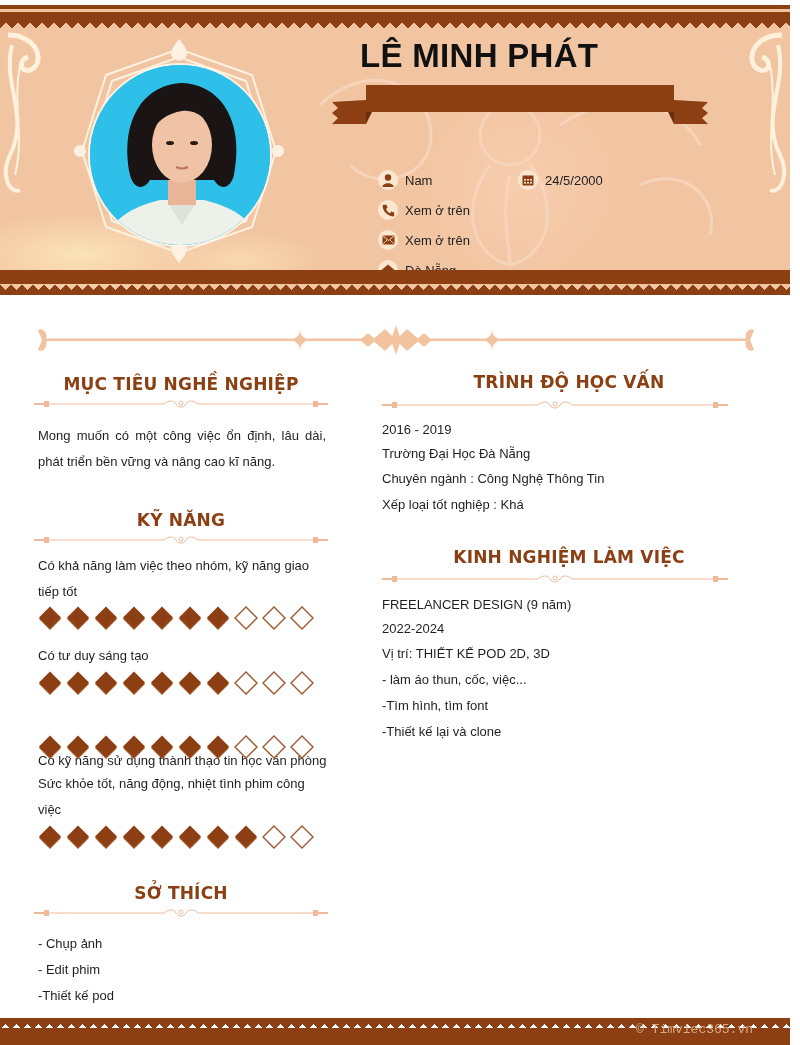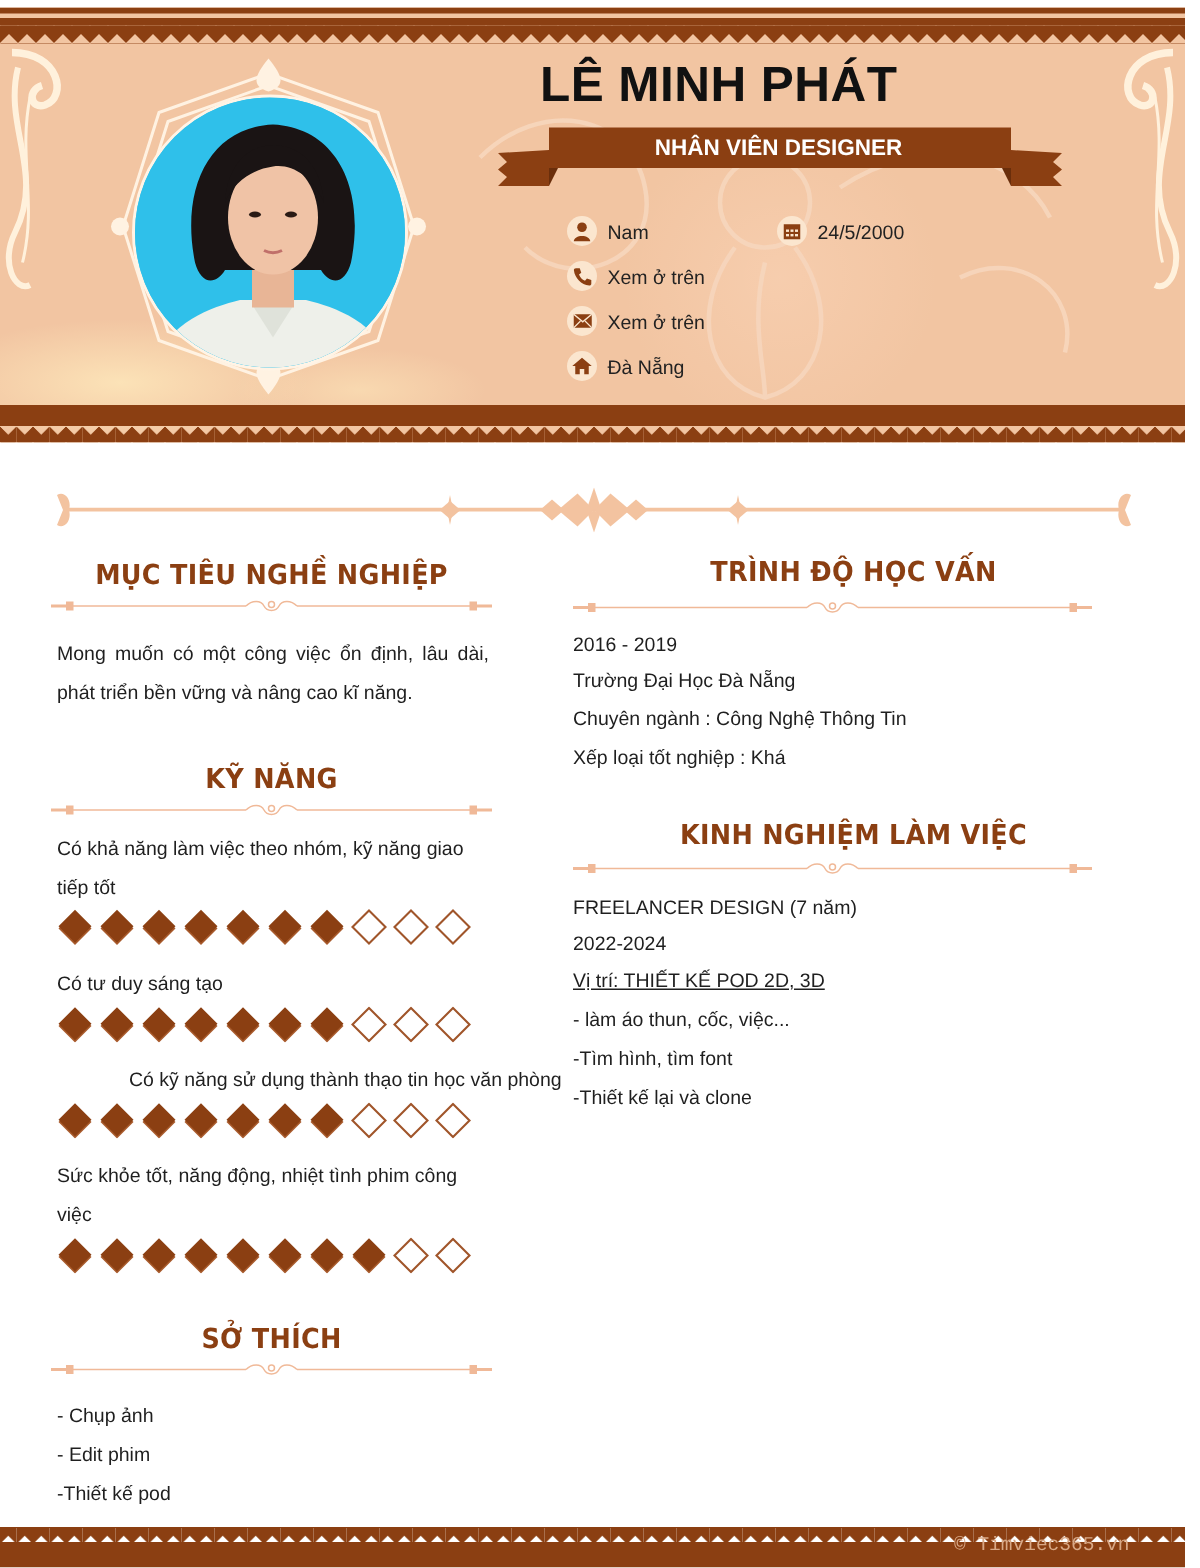--- a/index.html
+++ b/index.html
@@ -63,21 +63,21 @@
   }
   .ribbon { position: absolute; left: 332px; top: 75px; width: 376px; height: 46px; }
   .ribbon-label {
     position: absolute; left: 366px; top: 80px; width: 306px; height: 27px;
     line-height: 27px; text-align: center;
     color: #fff; font-weight: bold; font-size: 15px;
   }
 
   .contact {
     position: absolute; display: flex; align-items: center; height: 22px;
-    font-size: 13px; color: #222;
+    font-size: 13px; color: #222; margin-top: 26px;
   }
   .contact .ico {
     width: 20px; height: 20px; border-radius: 50%; background: #fbe6cf;
     display: flex; align-items: center; justify-content: center; margin-right: 7px;
   }
 
   
   .divider-main { position: absolute; left: 38px; top: 325px; width: 716px; height: 30px; }
 
   .section-title {
@@ -182,21 +182,20 @@
   <svg class="ribbon" viewBox="0 0 376 46">
 
     <path d="M0 22 L 34 20 L 34 44 L 0 44 L 6 38 L 0 33 L 6 28 Z" fill="#8b3f12"></path>
     <path d="M34 32 L 34 44 L 40 32 Z" fill="#6a2e0b"></path>
 
     <path d="M376 22 L 342 20 L 342 44 L 376 44 L 370 38 L 376 33 L 370 28 Z" fill="#8b3f12"></path>
     <path d="M342 32 L 342 44 L 336 32 Z" fill="#6a2e0b"></path>
 
     <rect x="34" y="5" width="308" height="27" fill="#8b3f12"></rect>
   </svg>
-  <div class="ribbon-label">NHÂN VIÊN DESIGNER</div>
 
   <div class="contact" style="left:378px; top:138px;">
     <span class="ico">
       <svg width="12" height="13" viewBox="0 0 12 13">
           <circle cx="6" cy="3.5" r="3.2" fill="#8b3f12"></circle>
           <path d="M0.5 13 C 0.5 8, 11.5 8, 11.5 13 Z" fill="#8b3f12"></path>
         </svg>
     </span>
     <span>Nam</span>
   </div>
@@ -420,21 +419,21 @@
         <path d="M12 1 L23 12 L12 23 L1 12 Z" fill="#fff" stroke="#a0552a" stroke-width="1.4"></path>
       </svg>
     </span>
     <span class="diamond">
       <svg width="24" height="24" viewBox="0 0 24 24">
         <path d="M12 1 L23 12 L12 23 L1 12 Z" fill="#fff" stroke="#a0552a" stroke-width="1.4"></path>
       </svg>
     </span>
   </div>
 
-<div class="skill-label" style="left:38px; top:707px; width:300px;margin-left:48px;">Có kỹ năng sử dụng thành thạo tin học văn phòng</div>
+<div class="skill-label" style="left:38px; top:748px; width:300px;">Có kỹ năng sử dụng thành thạo tin học văn phòng</div>
 <div class="diamonds" style="left:38px; top:735px;">
     <span class="diamond">
       <svg width="24" height="24" viewBox="0 0 24 24">
         <path d="M12 2 L23 13 L12 24 L1 13 Z" fill="#a85a2c"></path>
         <path d="M12 0.5 L23 11.5 L12 22.5 L1 11.5 Z" fill="#8b3f12"></path>
       </svg>
     </span>
     <span class="diamond">
       <svg width="24" height="24" viewBox="0 0 24 24">
         <path d="M12 2 L23 13 L12 24 L1 13 Z" fill="#a85a2c"></path>
@@ -597,22 +596,22 @@
     <path d="M156 5 C 160 1, 166 1, 168 5 C 170 9, 176 9, 178 5 C 180 1, 186 1, 190 5"></path>
     <circle cx="173" cy="4" r="2"></circle>
   </g>
   <g fill="#f0b998">
       <rect x="0" y="4" width="10" height="2"></rect>
       <rect x="10" y="2" width="5" height="6"></rect>
       <rect x="331" y="2" width="5" height="6"></rect>
       <rect x="336" y="4" width="10" height="2"></rect>
     </g>
 </svg>
-<div class="text-block" style="left:382px; top:592px;">FREELANCER DESIGN (7 năm)</div>
+<div class="text-block" style="left:382px; top:592px;">FREELANCER DESIGN (9 năm)</div>
 <div class="text-block" style="left:382px; top:616px;">2022-2024</div>
-<div class="text-block" style="left:382px; top:641px;text-decoration:underline;">Vị trí: THIẾT KẾ POD 2D, 3D</div>
+<div class="text-block" style="left:382px; top:641px;">Vị trí: THIẾT KẾ POD 2D, 3D</div>
 <div class="text-block" style="left:382px; top:667px;">- làm áo thun, cốc, việc...</div>
 <div class="text-block" style="left:382px; top:693px;text-align:right;">-Tìm hình, tìm font</div>
 <div class="text-block" style="left:382px; top:719px;">-Thiết kế lại và clone</div>
 
 <div class="footer-zig"></div>
 <div class="footer-band"></div>
 <div class="watermark">© Timviec365.vn</div>
 
 </body></html>

